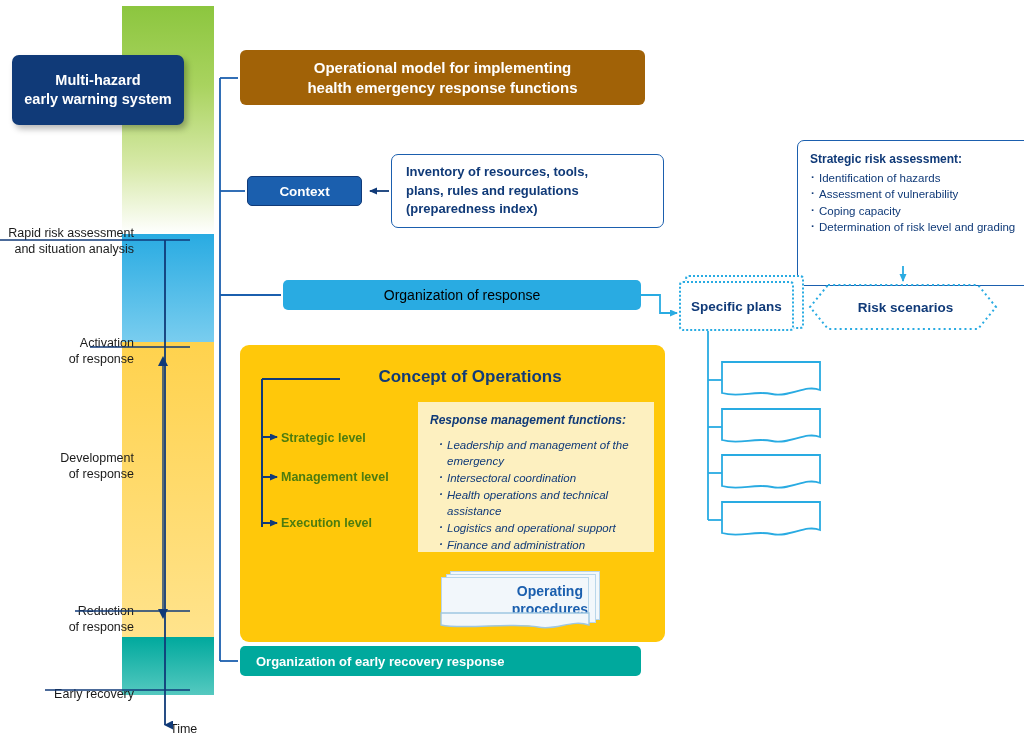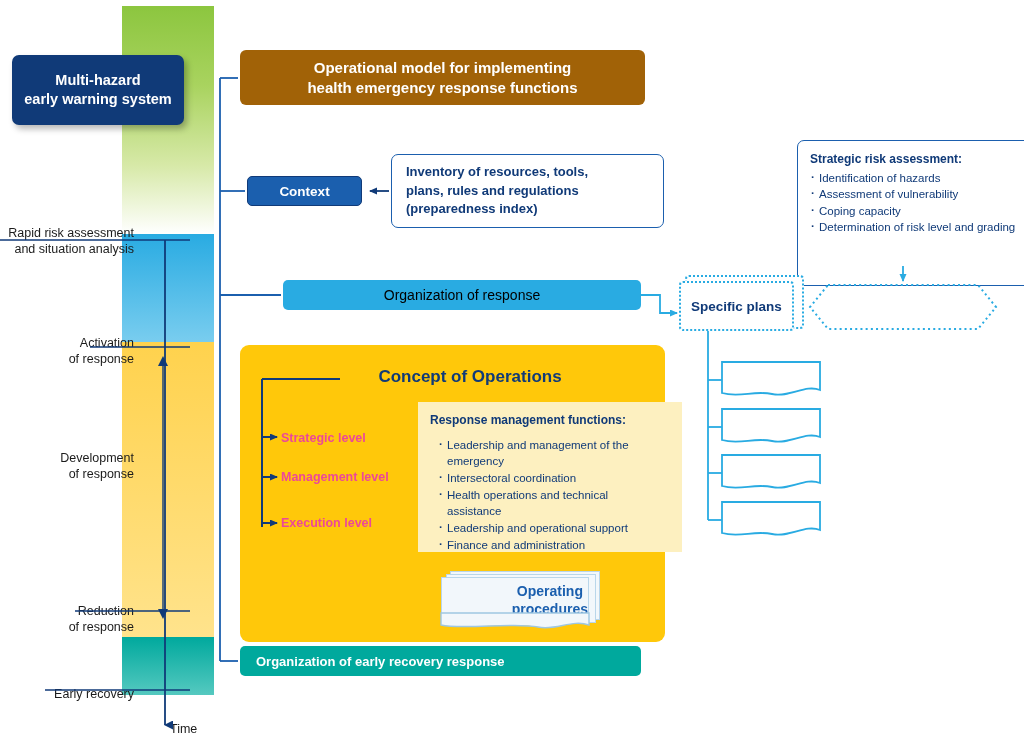--- a/index.html
+++ b/index.html
@@ -149,40 +149,41 @@
 
   .coo-title {
     left: 350px; top: 367px; width: 240px;
     color: #103a78;
     font-weight: bold;
     font-size: 17px;
     text-align: center;
   }
 
   .rmf-box {
-    left: 418px; top: 402px; width: 264px; height: 150px;
+    left: 418px; top: 402px; width: 236px; height: 150px;
     background: #fdf0c0;
     border-radius: 0;
     padding: 10px 12px;
     box-sizing: border-box;
     color: #103a78;
     font-size: 11.5px;
     line-height: 1.4;
+    font-style: italic;
   }
   .rmf-box .hdr { font-weight: bold; font-size: 12px; margin-bottom: 3px; }
   .rmf-box ul { list-style: none; margin: 8px; padding: 0; }
   .rmf-box li { position: relative; padding-left: 9px; margin-bottom: 1px; }
   .rmf-box li::before {
     content: "·";
     position: absolute; left: 1px; top: -1px;
     font-weight: bold;
   }
 
   .level-label {
-    color: #ec4899;
+    color: #4d7c0f;
     font-weight: bold;
     font-size: 12.5px;
   }
 
   .op-proc {
     left: 441px; top: 577px; width: 148px; height: 47px;
     background: #f2f7fb;
     border: 1.4px solid #b9d6ea;
     color: #1b5fae;
     font-weight: bold;
@@ -326,21 +327,21 @@
   <div class="abs level-label" style="left:281px; top:431px;">Strategic level</div>
   <div class="abs level-label" style="left:281px; top:470px;">Management level</div>
   <div class="abs level-label" style="left:281px; top:516px;">Execution level</div>
 
   <div class="abs rmf-box">
     <div class="hdr">Response management functions:</div>
     <ul>
       <li>Leadership and management of the emergency</li>
       <li>Intersectoral coordination</li>
       <li>Health operations and technical assistance</li>
-      <li>Leadership and operational support</li>
+      <li>Logistics and operational support</li>
       <li>Finance and administration</li>
     </ul>
   </div>
 
   <div class="abs op-proc-shadow1"></div>
   <div class="abs op-proc-shadow2"></div>
   <div class="abs box op-proc">
     <div>
       <div>Operating</div>
       <div>procedures</div>
@@ -362,20 +363,23 @@
   <div class="abs box risk-card" style="left:721px; top:410px;">
     <span>Risk B</span>
   </div>
   <div class="abs box risk-card" style="left:721px; top:456px;">
     <span>Risk C</span>
   </div>
   <div class="abs box risk-card" style="left:721px; top:503px;">
     <span>Risk _</span>
   </div>
 
+  <div class="abs box risk-scenarios">
+    <span>Risk scenarios</span>
+  </div>
 
   <svg class="overlay" viewBox="0 0 1024 741" xmlns="http://www.w3.org/2000/svg">
     <defs>
       <marker id="arrNavy" markerWidth="9" markerHeight="9" refX="7" refY="3.5" orient="auto" markerUnits="userSpaceOnUse">
         <path d="M0,0 L8,3.5 L0,7 z" fill="#103a78"></path>
       </marker>
       <marker id="arrBlue" markerWidth="9" markerHeight="9" refX="7" refY="3.5" orient="auto" markerUnits="userSpaceOnUse">
         <path d="M0,0 L8,3.5 L0,7 z" fill="#29abe2"></path>
       </marker>
       <marker id="arrDown" markerWidth="10" markerHeight="10" refX="4.5" refY="8" orient="auto" markerUnits="userSpaceOnUse">

